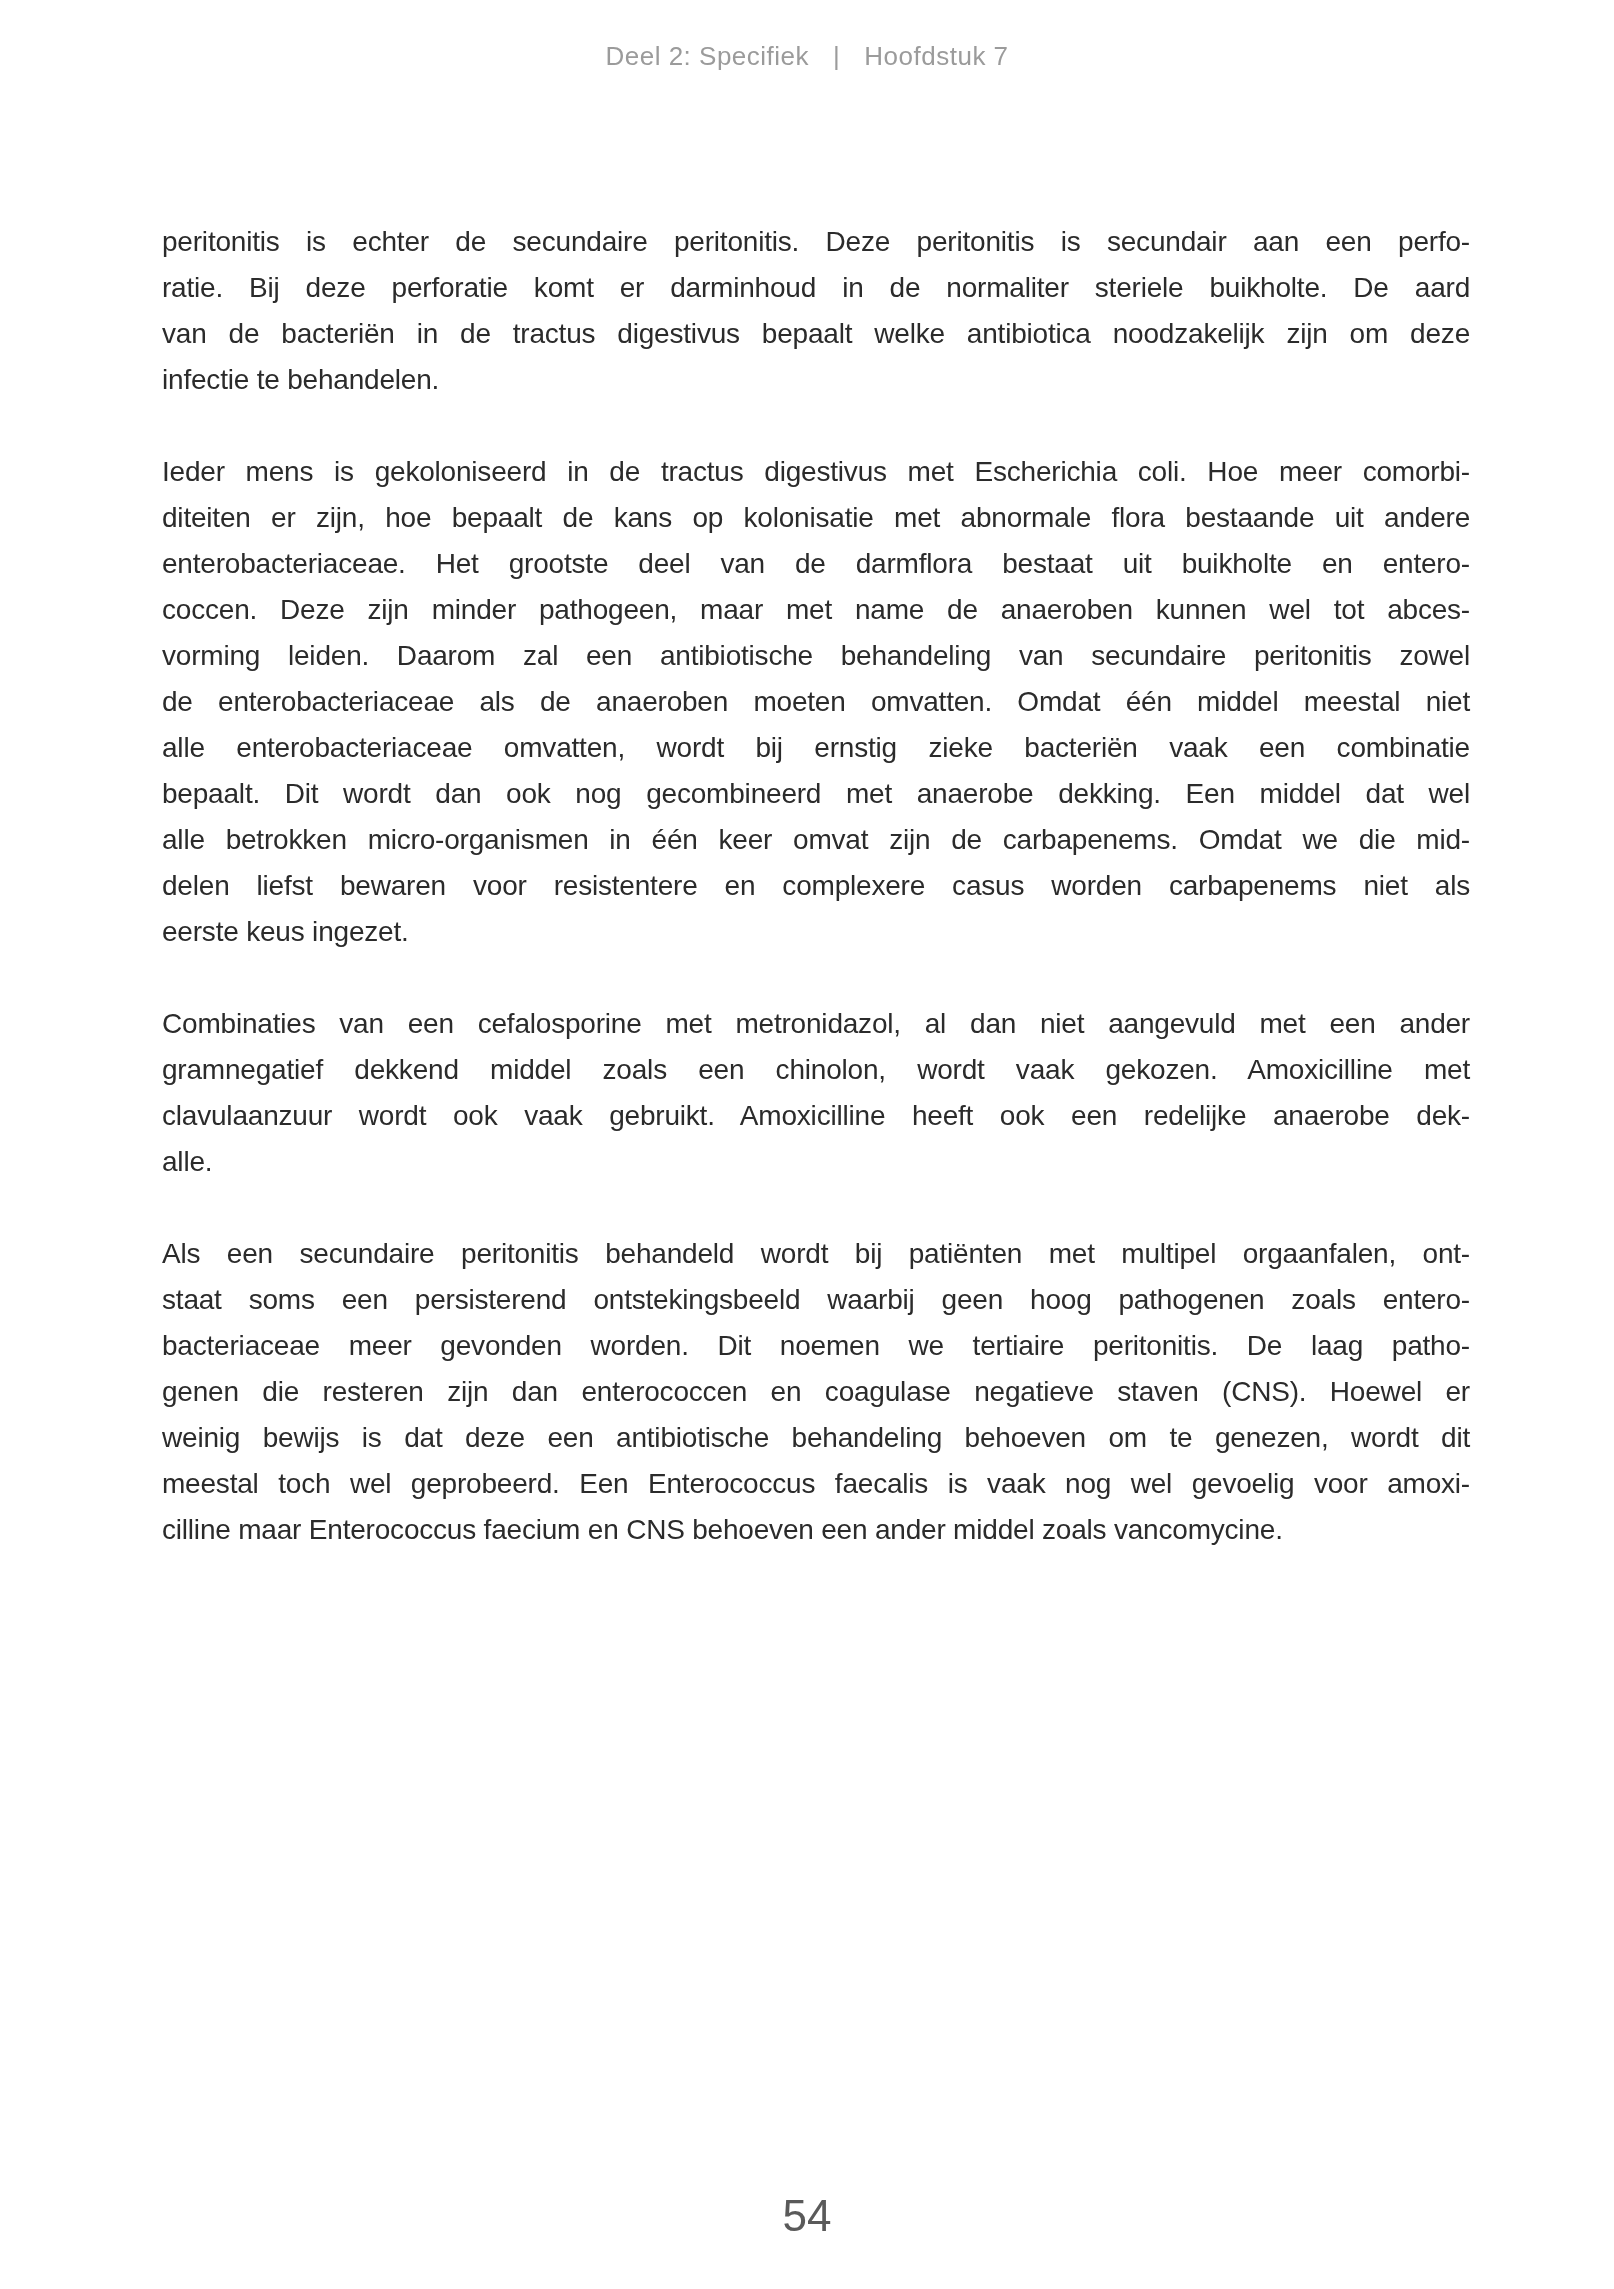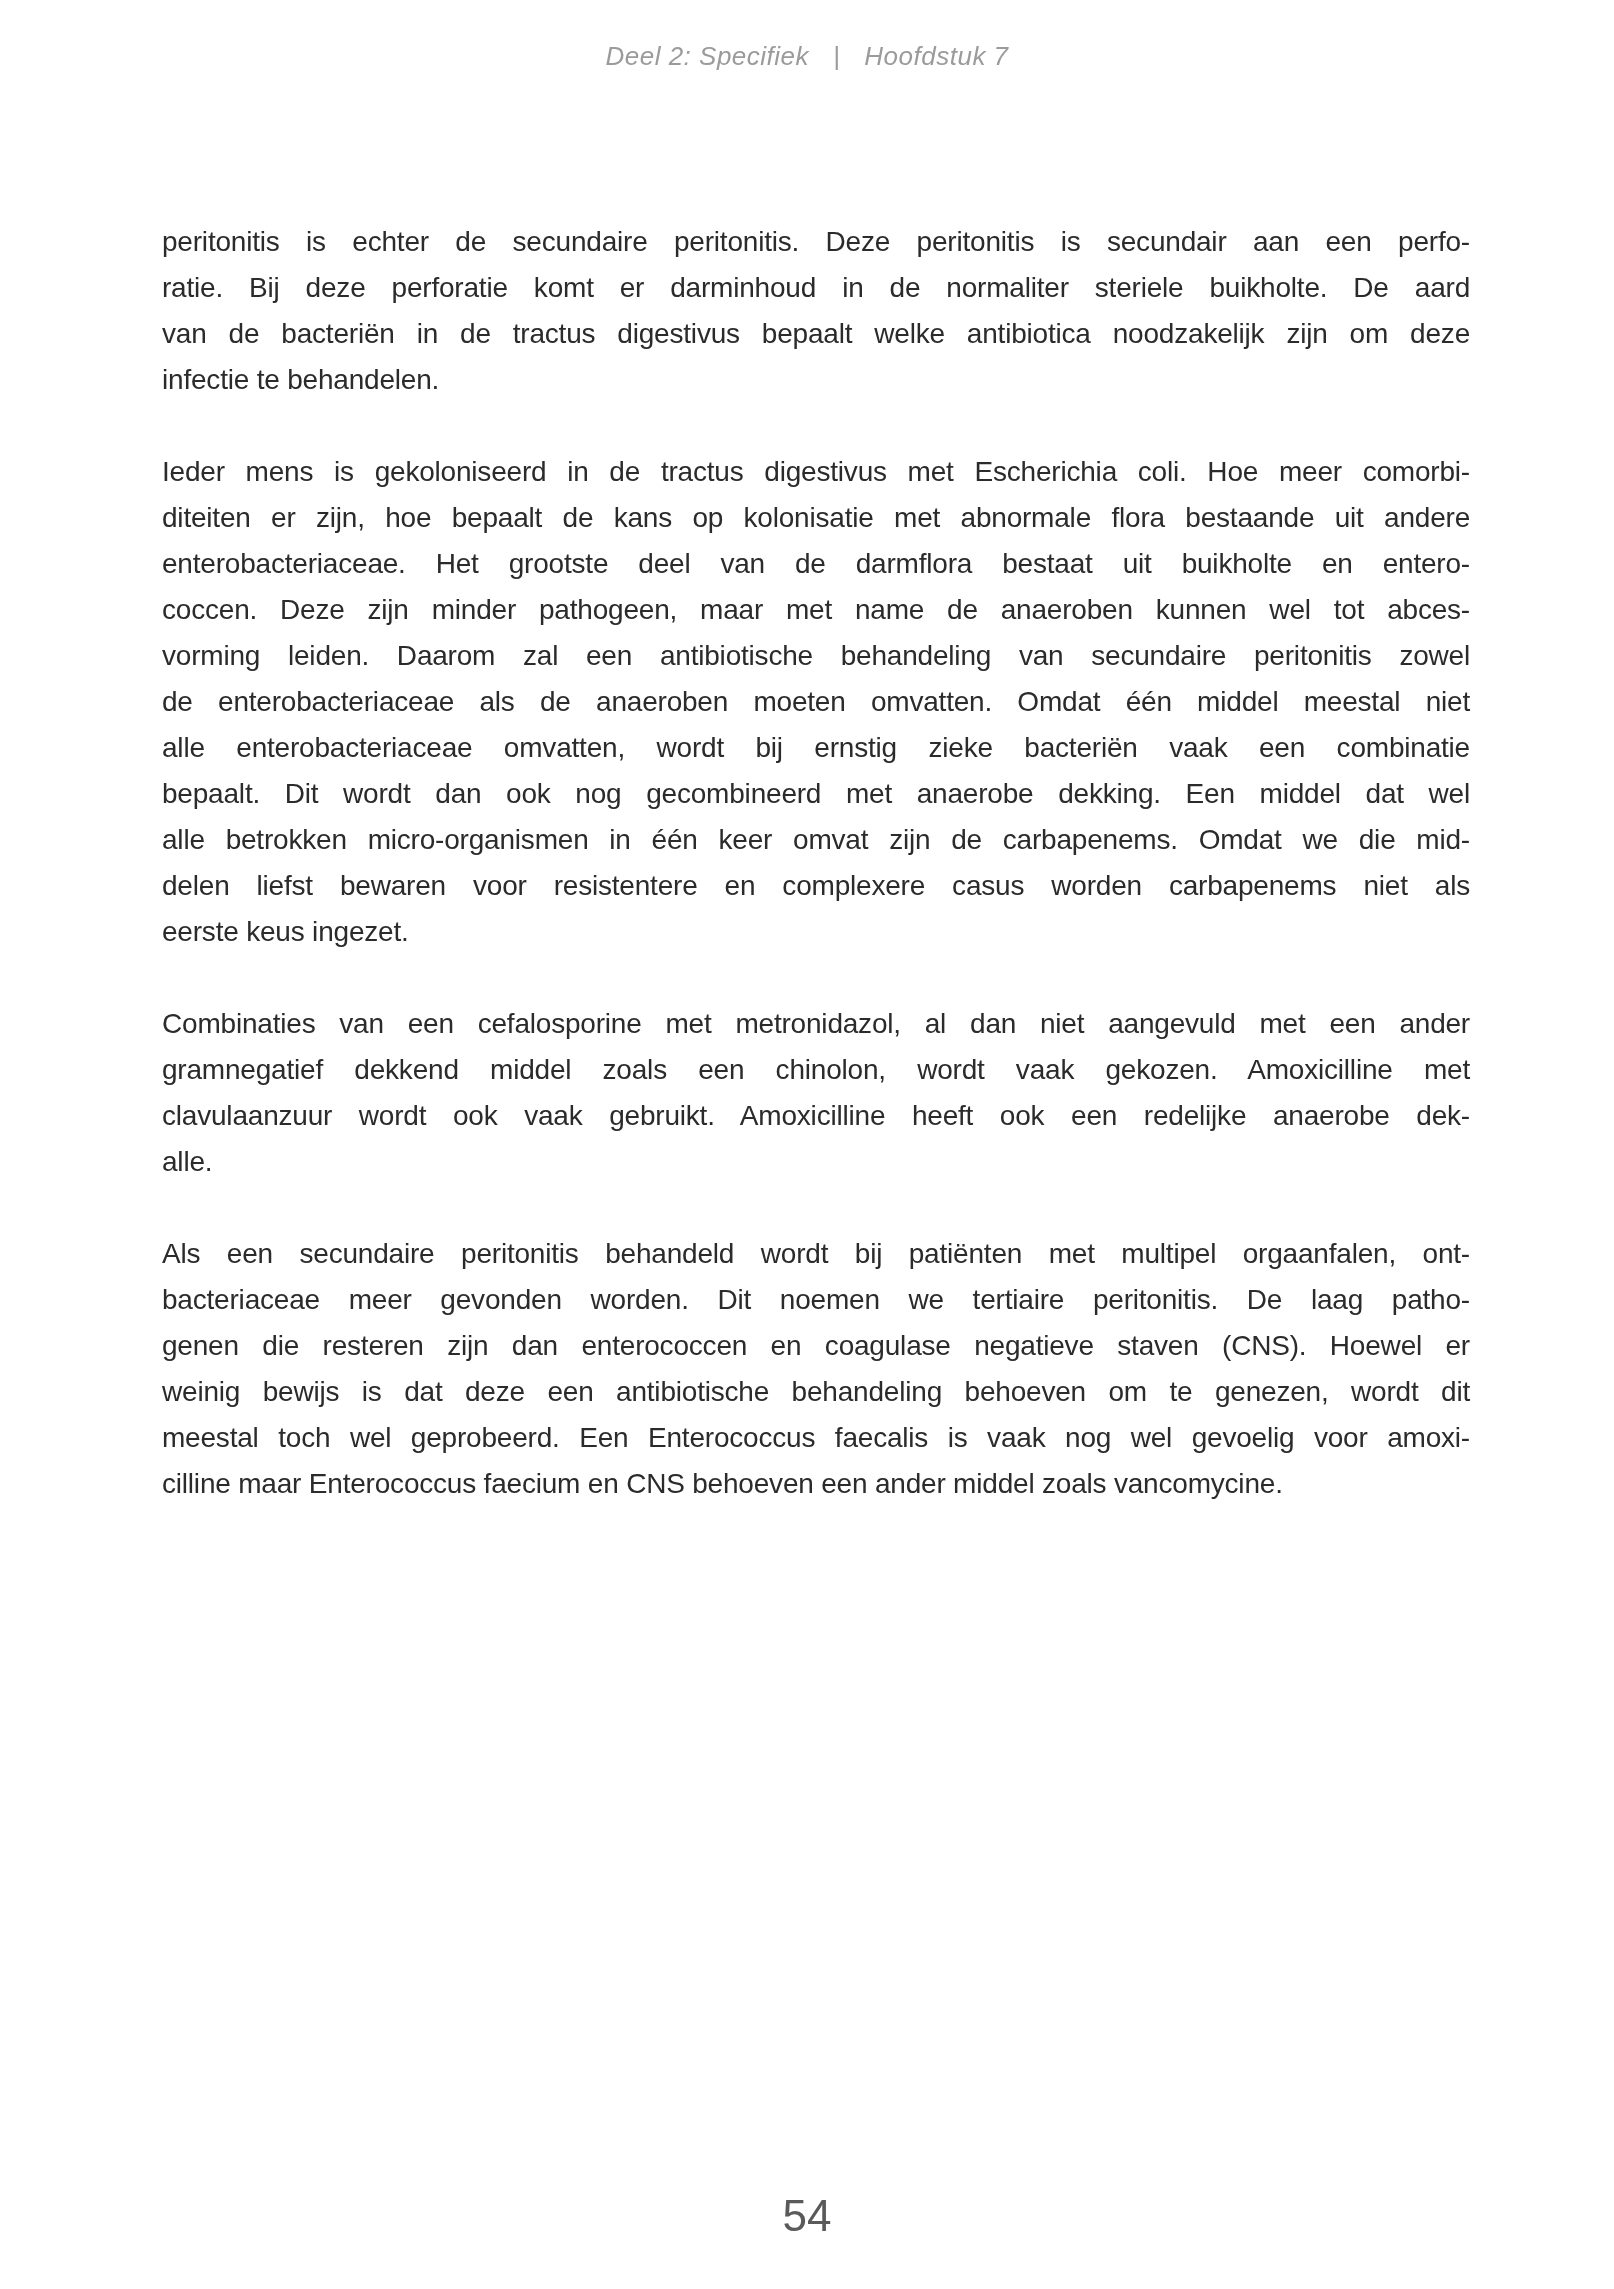--- a/index.html
+++ b/index.html
@@ -22,21 +22,20 @@
     position:absolute;
     top:41px;
     left:0;
     width:100%;
     text-align:center;
     font-size:26px;
     line-height:31px;
     font-weight:400;
     letter-spacing:0.5px;
     color:var(--header-text);
-    font-style:italic;
   }
   .running-header .sep{
     display:inline-block;
     margin:0 24px;
     color:var(--header-text);
   }
   .page-body{
     position:absolute;
     top:203px;
     left:162px;
@@ -101,20 +100,21 @@
         <div class="line line--last">eerste keus ingezet.</div>
       </div>
       <div class="paragraph">
         <div class="line">Combinaties van een cefalosporine met metronidazol, al dan niet aangevuld met een ander</div>
         <div class="line">gramnegatief dekkend middel zoals een chinolon, wordt vaak gekozen. Amoxicilline met</div>
         <div class="line">clavulaanzuur wordt ook vaak gebruikt. Amoxicilline heeft ook een redelijke anaerobe dek-</div>
         <div class="line line--last">alle.</div>
       </div>
       <div class="paragraph">
         <div class="line">Als een secundaire peritonitis behandeld wordt bij patiënten met multipel orgaanfalen, ont-</div>
+        <div class="line">staat soms een persisterend ontstekingsbeeld waarbij geen hoog pathogenen zoals entero-</div>
         <div class="line">bacteriaceae meer gevonden worden. Dit noemen we tertiaire peritonitis. De laag patho-</div>
         <div class="line">genen die resteren zijn dan enterococcen en coagulase negatieve staven (CNS). Hoewel er</div>
         <div class="line">weinig bewijs is dat deze een antibiotische behandeling behoeven om te genezen, wordt dit</div>
         <div class="line">meestal toch wel geprobeerd. Een Enterococcus faecalis is vaak nog wel gevoelig voor amoxi-</div>
         <div class="line line--last">cilline maar Enterococcus faecium en CNS behoeven een ander middel zoals vancomycine.</div>
       </div>
     </div>
 
   <div class="page-number">54</div>
 

